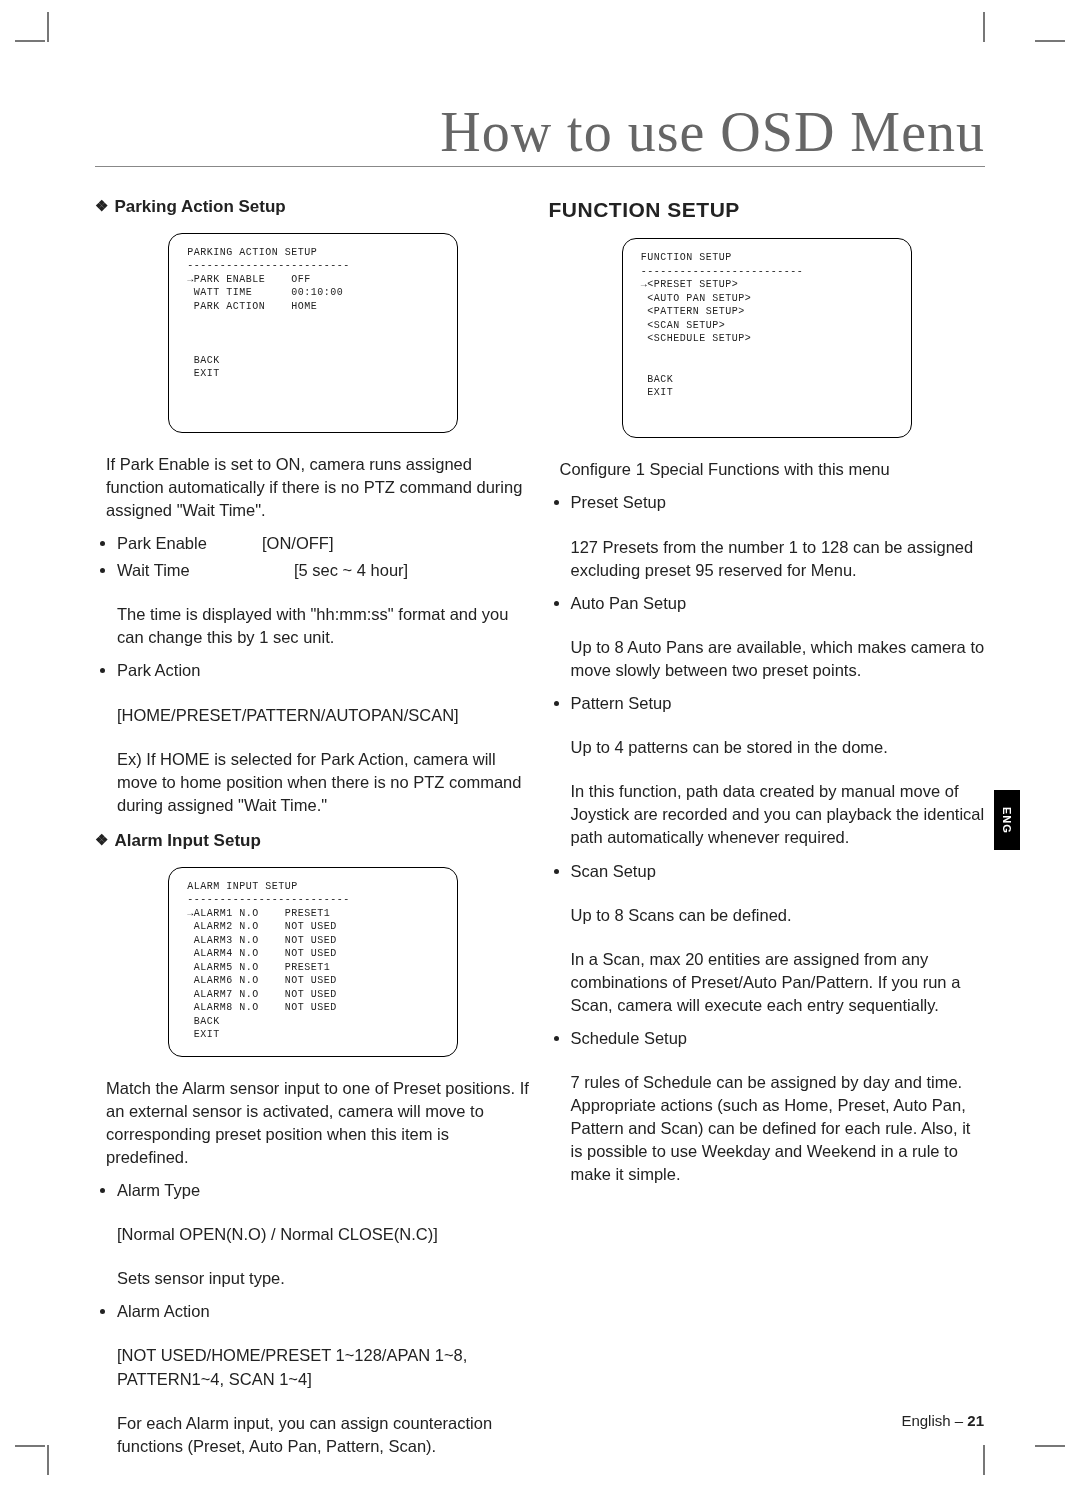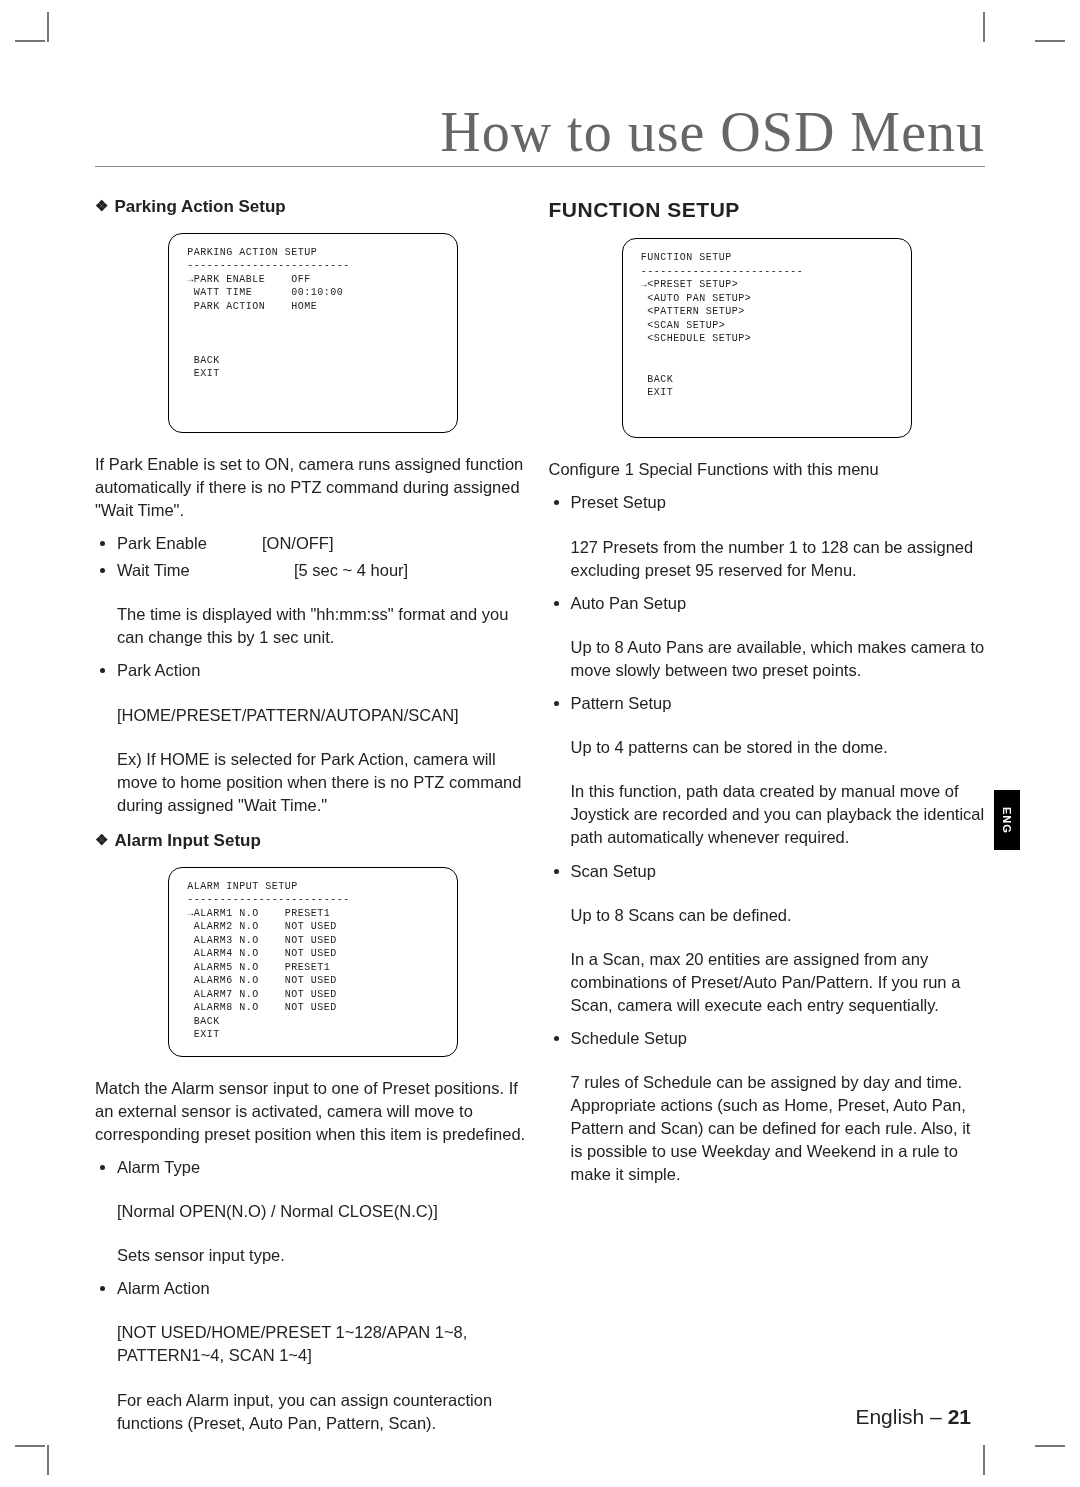--- a/index.html
+++ b/index.html
@@ -81,21 +81,21 @@
     padding: 12px 18px 14px 18px;
     margin: 0 auto 20px auto;
     font-family: "Courier New", Courier, monospace;
     font-size: 10px;
     line-height: 1.35;
     letter-spacing: 0.5px;
     white-space: pre;
     box-sizing: border-box;
   }
   .osd-box.tall { min-height: 200px; }
-  .para { margin: 0 0 10px 0; }
+  .para { margin: 0 0 10px 11px; }
   ul.b { list-style: disc; padding-left: 22px; margin: 4px 0; }
   ul.b > li { margin-bottom: 4px; }
   .kv-row { display: flex; }
   .kv-row .k { width: 145px; }
   .kv-row .v { flex: 1; }
   .sub { margin: 21px 0 10px 22px; }
   .side-tab {
     position: absolute;
     right: 60px;
     top: 790px;
@@ -107,22 +107,22 @@
     font-weight: bold;
     display: flex;
     align-items: center;
     justify-content: center;
     writing-mode: vertical-rl;
     letter-spacing: 1px;
   }
   .footer {
     position: absolute;
     bottom: 58px;
-    right: 109px;
-    font-size: 21px;
+    right: 96px;
+    font-size: 15px;
   }
   .footer .num { font-weight: bold; }
 </style>
 </head>
 <body>
 
 <div class="page">
 
   <div class="crop-tl"></div>
   <div class="crop-tr"></div>

